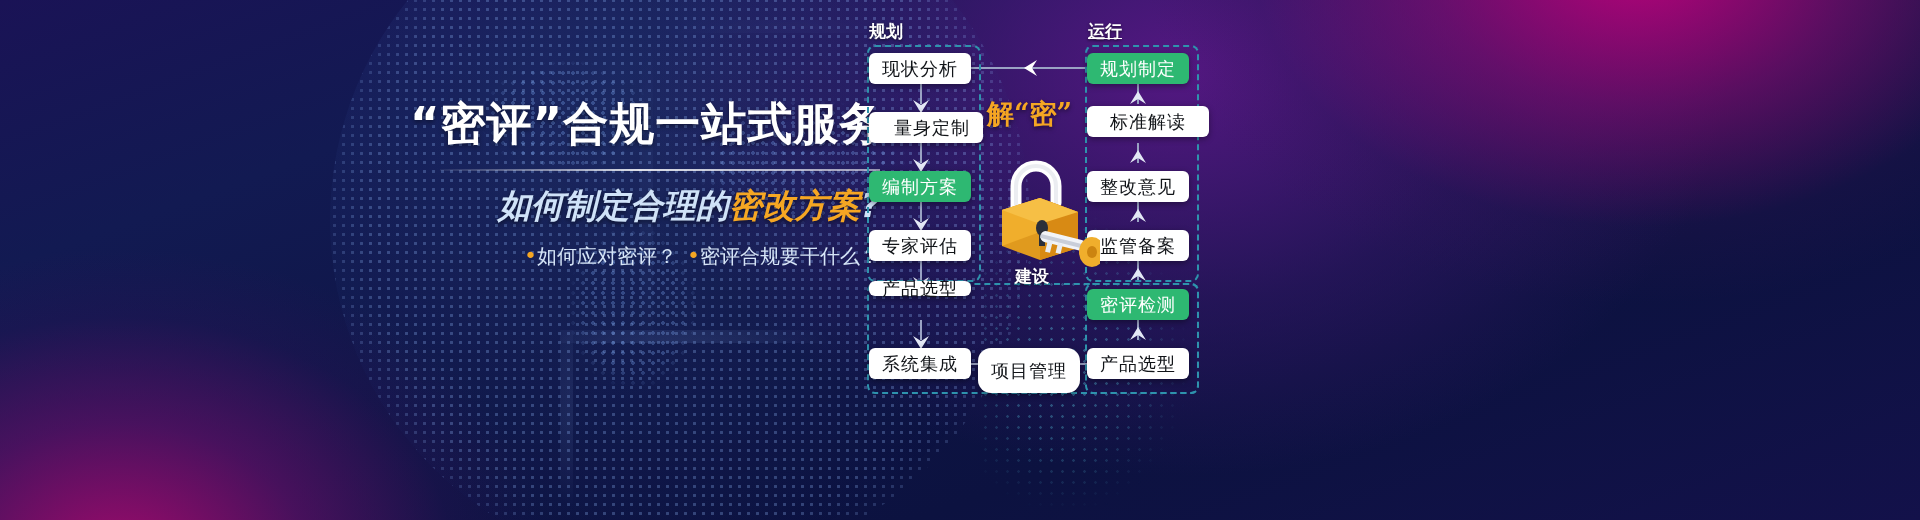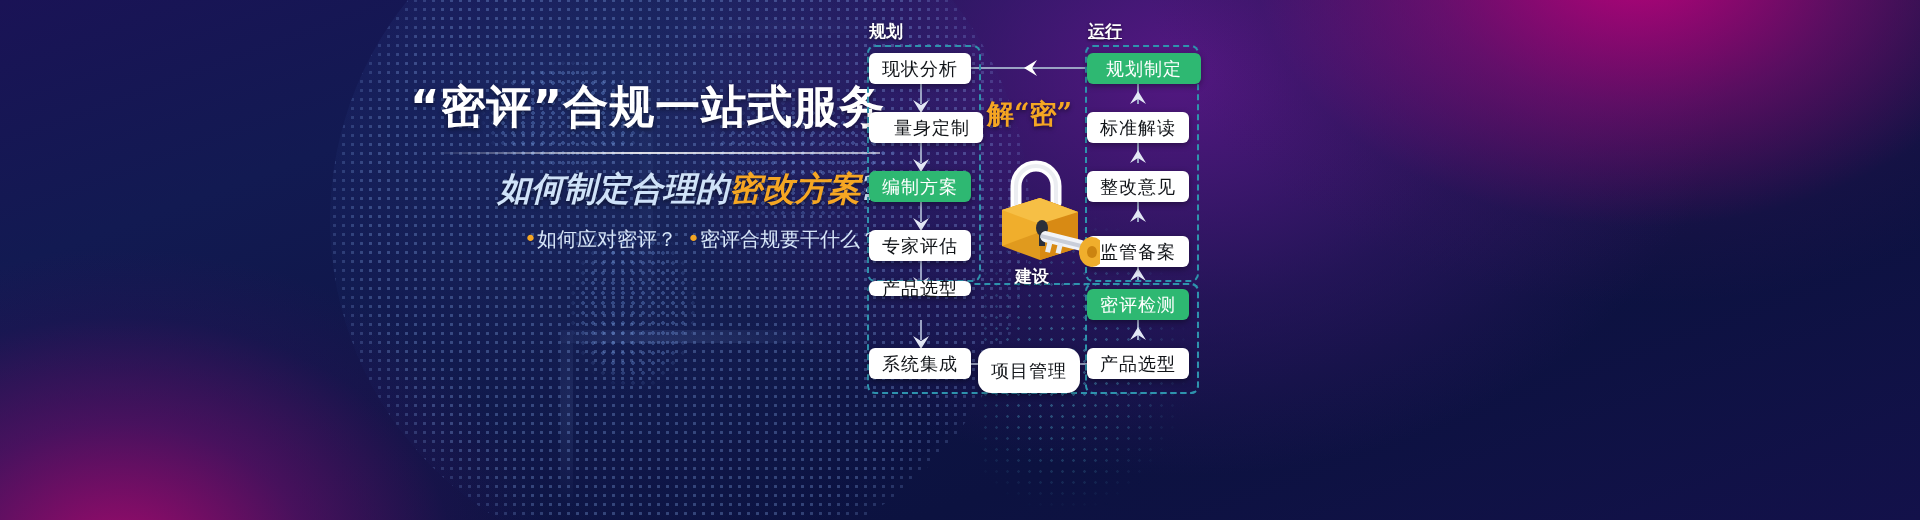--- a/index.html
+++ b/index.html
@@ -69,21 +69,21 @@
   }
   .dotfield{
     position:absolute;left:980px;top:180px;width:280px;height:330px;
     background-image:radial-gradient(circle, rgba(90,200,225,0.45) 1.2px, rgba(0,0,0,0) 1.5px);
     background-size:11px 11px;
     -webkit-mask-image:radial-gradient(ellipse 150px 180px at 30% 55%, #000 0%, rgba(0,0,0,.6) 45%, rgba(0,0,0,0) 85%);
             mask-image:radial-gradient(ellipse 150px 180px at 30% 55%, #000 0%, rgba(0,0,0,.6) 45%, rgba(0,0,0,0) 85%);
   }
 
   
-  .text-block{position:absolute;left:410px;top:82px;width:470px;text-align:right;}
+  .text-block{position:absolute;left:410px;top:99px;width:470px;text-align:right;}
   .headline{
     font-size:45px;font-weight:bold;color:#ffffff;letter-spacing:1px;line-height:1.1;
     white-space:nowrap;font-family:"DejaVu Sans","Liberation Sans",sans-serif;
     text-shadow:0 2px 5px rgba(0,0,0,.45);
   }
   .divider{height:2px;margin:20px 0 16px auto;width:440px;
     background:linear-gradient(to right, rgba(255,255,255,0.05), rgba(255,255,255,0.85) 45%, rgba(255,255,255,0.55));}
   .subline{
     font-size:33px;font-weight:bold;font-style:italic;white-space:nowrap;line-height:1.15;
     font-family:"DejaVu Sans","Liberation Sans",sans-serif;
@@ -198,30 +198,30 @@
     <div class="node" style="left:14px;top:112px;width:102px;height:31px;padding-left:12px;">
       <span>量身定制</span>
     </div>
     <div class="node green" style="left:14px;top:171px;width:102px;height:31px;">
       <span>编制方案</span>
     </div>
     <div class="node" style="left:14px;top:230px;width:102px;height:31px;">
       <span>专家评估</span>
     </div>
 
-    <div class="node green" style="left:232px;top:53px;width:114px;height:31px;">
+    <div class="node green" style="left:232px;top:53px;width:102px;height:31px;">
       <span>规划制定</span>
     </div>
-    <div class="node" style="left:232px;top:112px;width:102px;height:31px;">
+    <div class="node" style="left:232px;top:106px;width:122px;height:31px;">
       <span>标准解读</span>
     </div>
     <div class="node" style="left:232px;top:171px;width:102px;height:31px;">
       <span>整改意见</span>
     </div>
-    <div class="node" style="left:232px;top:230px;width:102px;height:31px;margin-top:6px;">
+    <div class="node" style="left:232px;top:230px;width:102px;height:31px;">
       <span>监管备案</span>
     </div>
     <div class="node green" style="left:232px;top:289px;width:102px;height:31px;">
       <span>密评检测</span>
     </div>
     <div class="node" style="left:232px;top:348px;width:102px;height:31px;">
       <span>产品选型</span>
     </div>
 
     <div class="node" style="left:14px;top:281px;width:102px;height:15px;">

